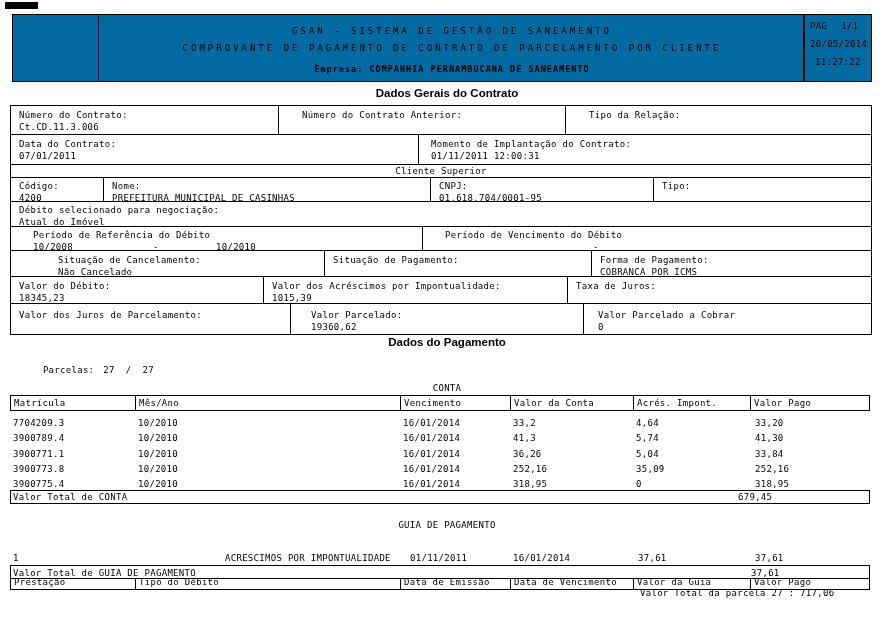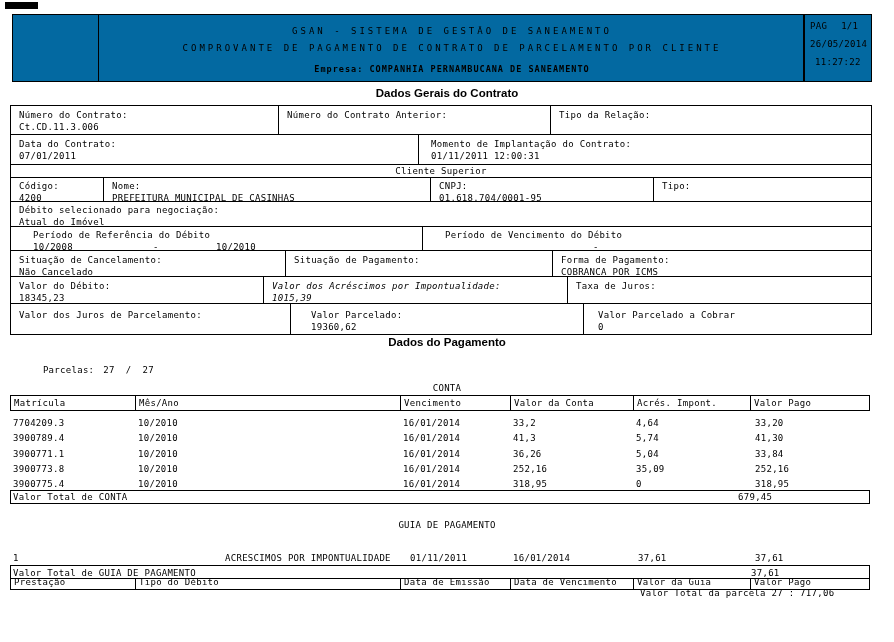--- a/index.html
+++ b/index.html
@@ -47,21 +47,21 @@
   <div class="hbox" style="left:804px;top:14px;width:68px;height:68px;">
     <div class="mono pre" style="position:absolute;left:5px;top:6px;"><span>PAG</span><span style="margin-left:14px;">1/1</span></div>
     <div class="mono" style="position:absolute;left:5px;top:24px;">26/05/2014</div>
     <div class="mono" style="position:absolute;left:10px;top:42px;">11:27:22</div>
   </div>
 
   <div class="sec-title" style="top:87px;">Dados Gerais do Contrato</div>
 
   <div class="grid">
 
-    <div class="grow" style="height:29px;">
+    <div class="grow" style="height:29px;gap:15px;">
       <div class="gcell" style="width:268px;">
         <div class="lbl">Número do Contrato:</div>
         <div class="val">Ct.CD.11.3.006</div>
       </div>
       <div class="gcell" style="width:272px;">
         <div class="lbl">Número do Contrato Anterior:</div>
         <div class="val"></div>
       </div>
       <div class="gcell last">
         <div class="lbl">Tipo da Relação:</div>
@@ -115,39 +115,39 @@
         <div class="lbl">Período de Referência do Débito</div>
         <div class="val">10/2008              -          10/2010</div>
       </div>
       <div class="gcell last" style="padding-left:22px;padding-top:2px;">
         <div class="lbl">Período de Vencimento do Débito</div>
         <div class="val" style="padding-left:148px;">-</div>
       </div>
     </div>
 
     <div class="grow" style="height:26px;">
-      <div class="gcell" style="width:275px;">
+      <div class="gcell" style="width:275px;margin-left:39px;">
         <div class="lbl">Situação de Cancelamento:</div>
         <div class="val">Não Cancelado</div>
       </div>
       <div class="gcell" style="width:267px;">
         <div class="lbl">Situação de Pagamento:</div>
       </div>
       <div class="gcell last">
         <div class="lbl">Forma de Pagamento:</div>
         <div class="val">COBRANCA POR ICMS</div>
       </div>
     </div>
 
     <div class="grow" style="height:27px;">
       <div class="gcell" style="width:253px;">
         <div class="lbl">Valor do Débito:</div>
         <div class="val">18345,23</div>
       </div>
-      <div class="gcell" style="width:304px;font-style:italic;">
+      <div class="gcell" style="width:304px;">
         <div class="lbl">Valor dos Acréscimos por Impontualidade:</div>
         <div class="val">1015,39</div>
       </div>
       <div class="gcell last">
         <div class="lbl">Taxa de Juros:</div>
         <div class="val"></div>
       </div>
     </div>
 
     <div class="grow" style="height:30px;">

